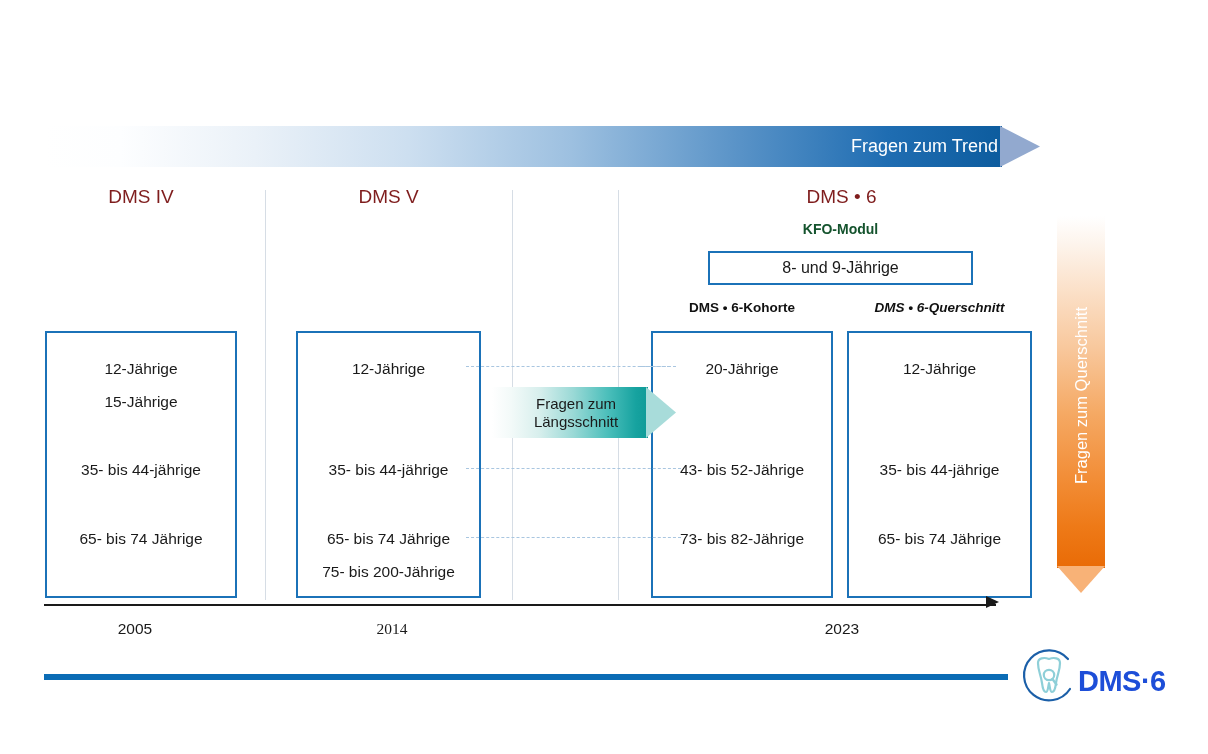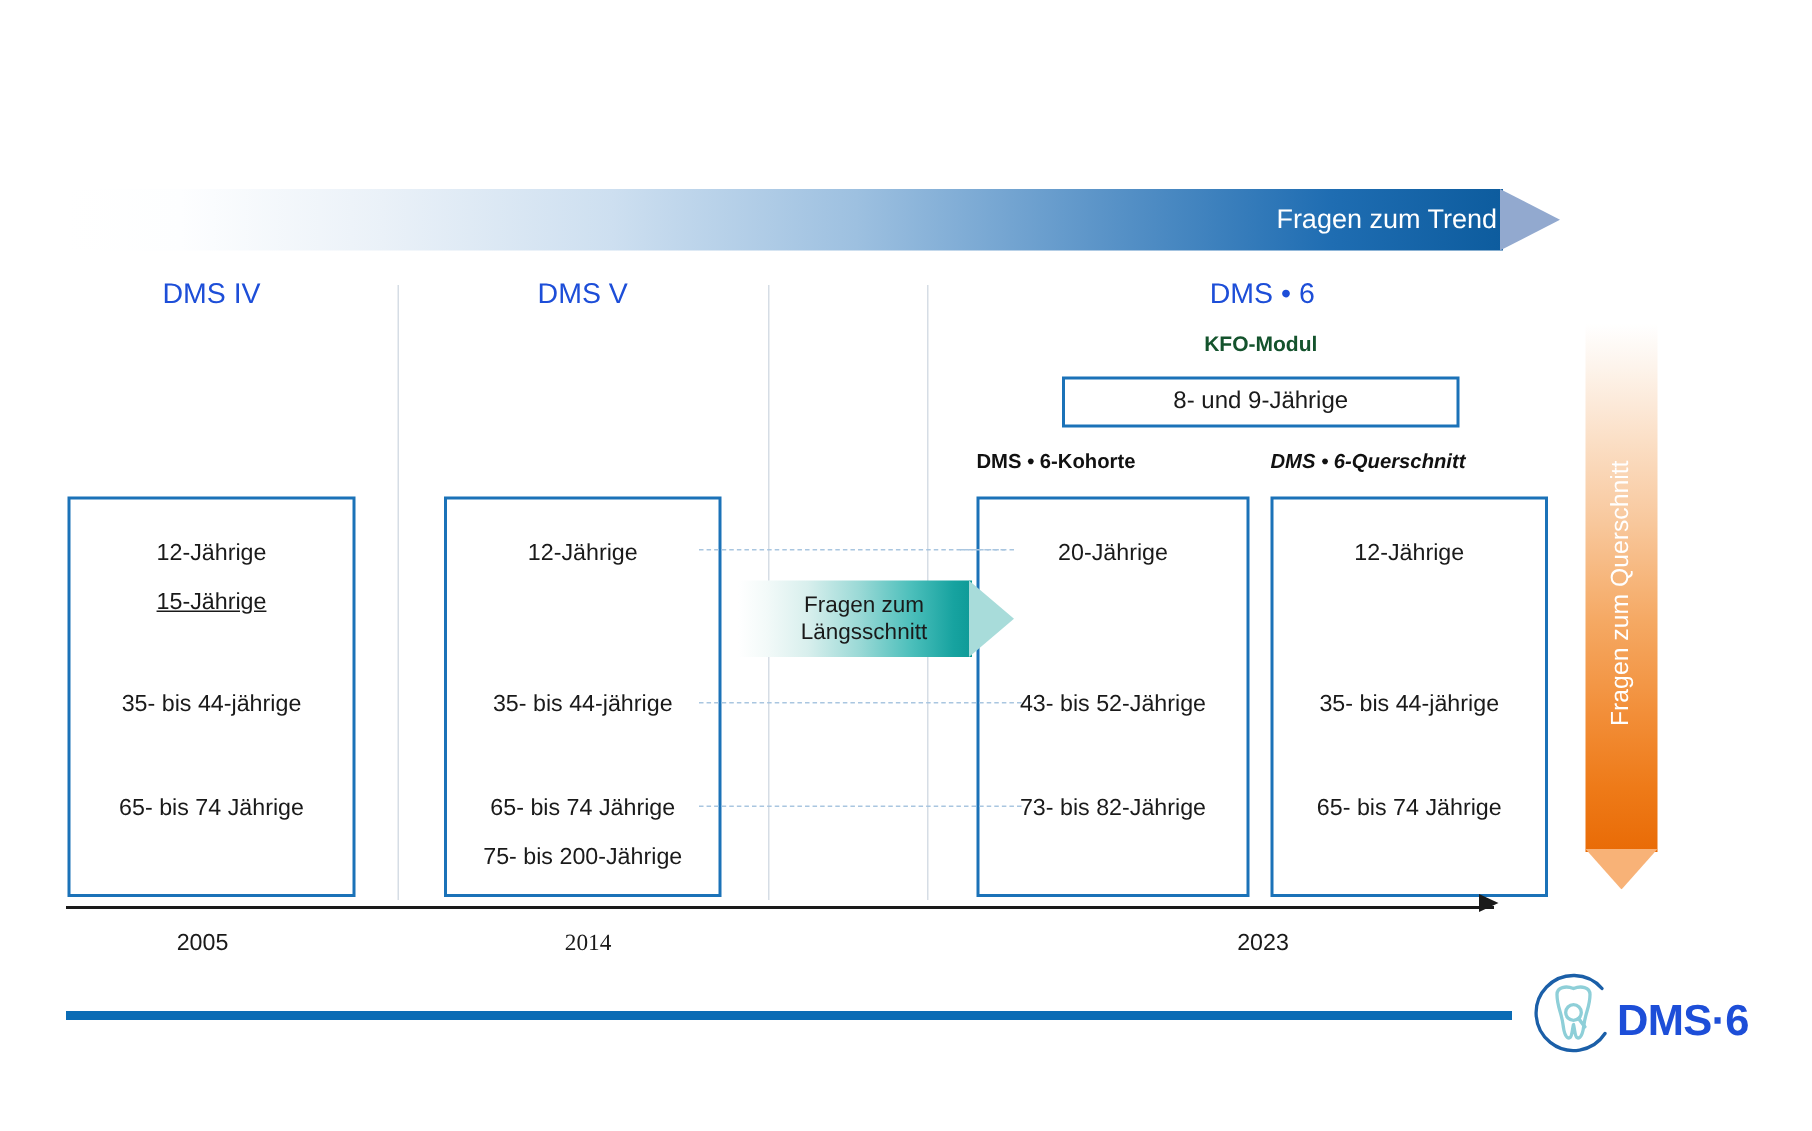--- a/index.html
+++ b/index.html
@@ -113,21 +113,21 @@
     top: 10px;
     font-size: 18px;
     color: #ffffff;
     white-space: nowrap;
   }
 
   
   .col-head {
     position: absolute;
     font-size: 19px;
-    color: #1d4ed8;
+    color: #7f1d1d;
     text-align: center;
     white-space: nowrap;
   }
   #head-dms4 { left: 45px;  top: 186px; width: 192px; }
   #head-dms5 { left: 296px; top: 186px; width: 185px; }
   #head-dms6 { left: 651px; top: 186px; width: 381px; }
 
   
   .divider {
     position: absolute;
@@ -167,21 +167,21 @@
   }
   .kfo-box span { font-size: 16px; color: #1a1a1a; }
 
   
   .sub-label {
     position: absolute;
     top: 300px;
     font-size: 13.5px;
     font-weight: bold;
     color: #111;
-    text-align: left;
+    text-align: center;
     white-space: nowrap;
   }
   #sub-kohorte    { left: 651px; width: 182px; }
   #sub-querschnitt{ left: 847px; width: 185px; font-style: italic; }
 
   
   .cbox {
     position: absolute;
     top: 331px;
     height: 267px;
@@ -372,21 +372,21 @@
   <div class="kfo-label">KFO-Modul</div>
   <div class="kfo-box">
     <span>8- und 9-Jährige</span>
   </div>
 
   <div class="sub-label" id="sub-kohorte">DMS • 6-Kohorte</div>
   <div class="sub-label" id="sub-querschnitt">DMS • 6-Querschnitt</div>
 
   <div class="cbox" id="box-dms4">
       <div class="item" style="top: 27px;">12-Jährige</div>
-      <div class="item" style="top: 60px; text-decoration: underline;">15-Jährige</div>
+      <div class="item" style="top: 60px;">15-Jährige</div>
       <div class="item" style="top: 128px;">35- bis 44-jährige</div>
       <div class="item" style="top: 197px;">65- bis 74 Jährige</div>
     </div>
   <div class="cbox" id="box-dms5">
       <div class="item" style="top: 27px;">12-Jährige</div>
       <div class="item" style="top: 128px;">35- bis 44-jährige</div>
       <div class="item" style="top: 197px;">65- bis 74 Jährige</div>
       <div class="item" style="top: 230px;">75- bis 200-Jährige</div>
     </div>
   <div class="cbox" id="box-kohorte">

